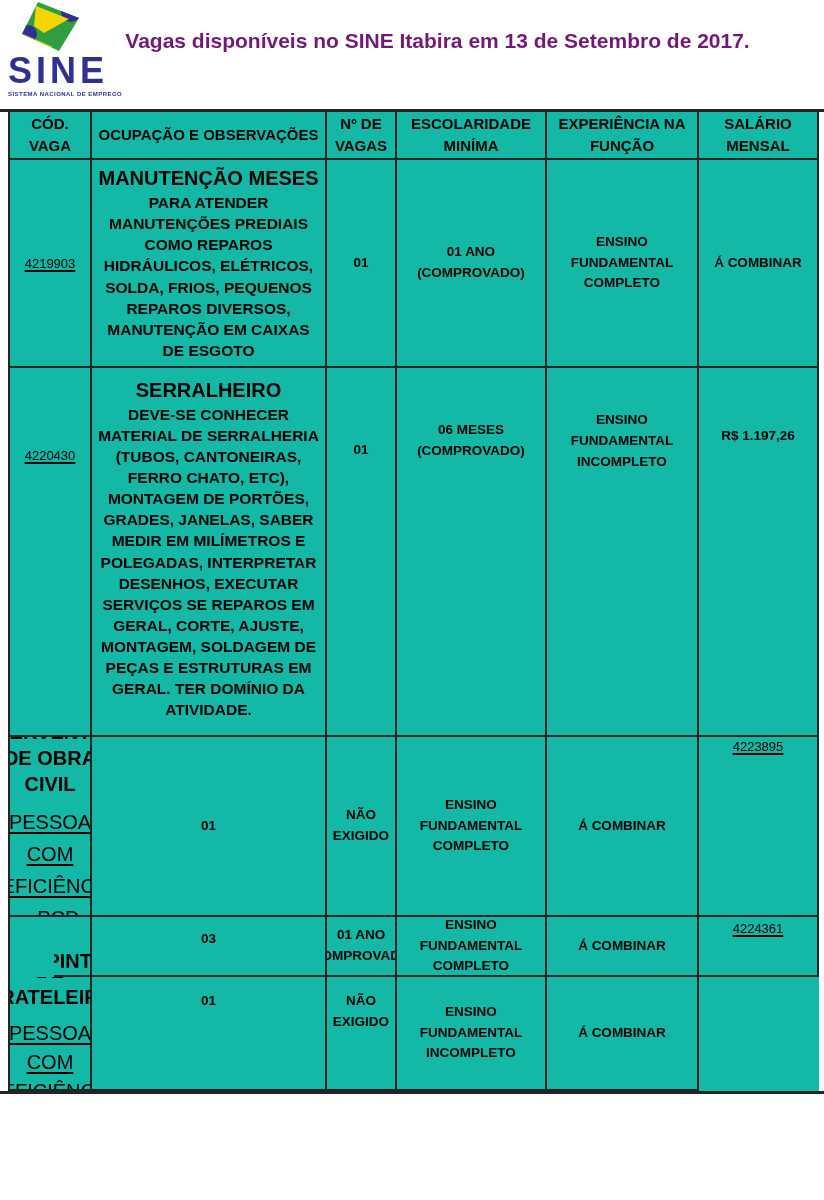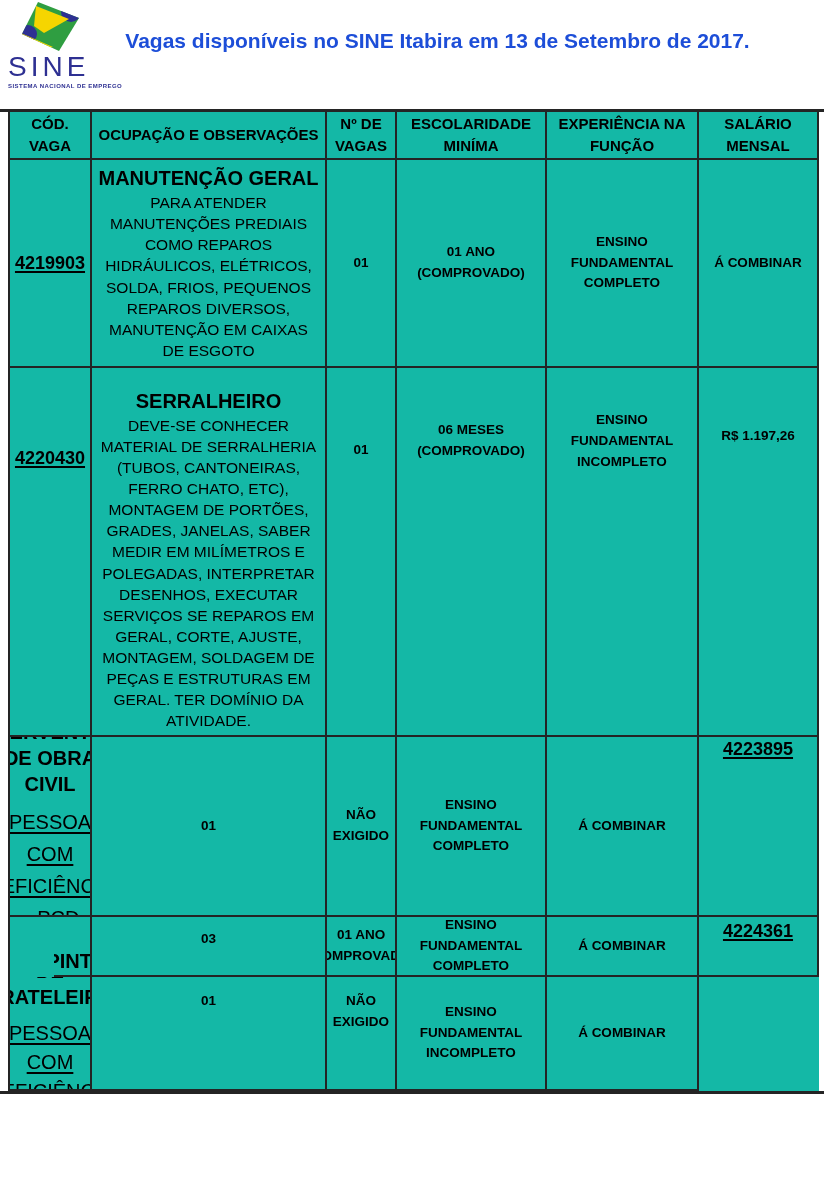--- a/index.html
+++ b/index.html
@@ -6,32 +6,32 @@
   .page{
     position:relative;width:824px;height:1200px;background:#ffffff;
     font-family:"Liberation Sans","DejaVu Sans",sans-serif;color:#000;
     overflow:hidden;
   }
 
   
   .logo{position:absolute;left:8px;top:2px;width:108px;text-align:left;}
   .logo-icon{display:block;margin-left:14px;}
   .logo-word{
-    font-size:28px;font-weight:400;color:#2e3092;letter-spacing:4px;
+    font-size:36px;font-weight:700;color:#2e3092;letter-spacing:4px;
     line-height:1;margin-top:1px;
   }
   .logo-sub{
     font-size:6px;font-weight:700;color:#2e3092;letter-spacing:0.45px;
     margin-top:2px;white-space:nowrap;
   }
 
   
   .title{
     position:absolute;left:110px;top:29px;width:655px;text-align:center;
-    font-size:21px;font-weight:700;color:#1d4ed8;
+    font-size:21px;font-weight:700;color:#701a75;
   }
 
   
   .rule{position:absolute;left:0;right:0;height:3px;background:#242424;}
   .rule-top{top:109px;}
   .rule-bottom{top:1091px;}
 
   
   .tbl{
     position:absolute;left:8px;top:112px;
@@ -42,26 +42,26 @@
     background:#14b8a6;
   }
   .cell{
     border-right:2px solid #242424;border-bottom:2px solid #242424;
     display:flex;flex-direction:column;justify-content:center;align-items:center;
     text-align:center;overflow:hidden;box-sizing:border-box;
     padding:2px 4px;
   }
   .th{font-size:15px;font-weight:700;line-height:1.45;}
   .code-txt{
-    font-size:18px;font-weight:700;
+    font-size:13px;font-weight:400;
     text-decoration:underline;text-decoration-thickness:2px;text-underline-offset:2px;
   }
   .occ{padding:2px 6px;}
   .occ-title{font-size:20px;font-weight:700;line-height:1.3;}
-  .occ-desc{font-size:15.5px;font-weight:400;line-height:1.36;margin-top:1px;}
+  .occ-desc{font-size:15.5px;font-weight:700;line-height:1.36;margin-top:1px;}
   .occ-pcd{
     font-size:20px;font-weight:400;line-height:1.6;margin-top:9px;
     text-decoration:underline;text-decoration-thickness:1.5px;text-underline-offset:3px;
   }
   .sm{font-size:13.5px;font-weight:700;line-height:1.55;}
   .vt{justify-content:flex-start;}
   .vb{justify-content:flex-end;margin-left:44px;}
 </style>
 </head>
 <body>
@@ -98,32 +98,32 @@
     <div class="cell th">OCUPAÇÃO E OBSERVAÇÕES</div>
     <div class="cell th">Nº DE VAGAS</div>
     <div class="cell th">ESCOLARIDADE MINÍMA</div>
     <div class="cell th">EXPERIÊNCIA NA FUNÇÃO</div>
     <div class="cell th">SALÁRIO MENSAL</div>
 
     <div class="cell">
       <span class="code-txt">4219903</span>
     </div>
     <div class="cell occ">
-      <div class="occ-title">MANUTENÇÃO GERAL</div>
+      <div class="occ-title">MANUTENÇÃO MESES</div>
       <div class="occ-desc">PARA ATENDER MANUTENÇÕES PREDIAIS COMO REPAROS HIDRÁULICOS, ELÉTRICOS, SOLDA, FRIOS, PEQUENOS REPAROS DIVERSOS, MANUTENÇÃO EM CAIXAS DE ESGOTO</div>
     </div>
     <div class="cell sm">01</div>
     <div class="cell sm">01 ANO (COMPROVADO)</div>
     <div class="cell sm">ENSINO FUNDAMENTAL COMPLETO</div>
     <div class="cell sm">Á COMBINAR</div>
 
     <div class="cell vt" style="padding-top:80px">
       <span class="code-txt">4220430</span>
     </div>
-    <div class="cell occ vt" style="padding-top:20px">
+    <div class="cell occ vt" style="padding-top:9px">
       <div class="occ-title">SERRALHEIRO</div>
       <div class="occ-desc">DEVE-SE CONHECER MATERIAL DE SERRALHERIA (TUBOS, CANTONEIRAS, FERRO CHATO, ETC), MONTAGEM DE PORTÕES, GRADES, JANELAS, SABER MEDIR EM MILÍMETROS E POLEGADAS, INTERPRETAR DESENHOS, EXECUTAR SERVIÇOS SE REPAROS EM GERAL, CORTE, AJUSTE, MONTAGEM, SOLDAGEM DE PEÇAS E ESTRUTURAS EM GERAL. TER DOMÍNIO DA ATIVIDADE.</div>
     </div>
     <div class="cell sm vt" style="padding-top:72px">01</div>
     <div class="cell sm vt" style="padding-top:52px">06 MESES (COMPROVADO)</div>
     <div class="cell sm vt" style="padding-top:42px">ENSINO FUNDAMENTAL INCOMPLETO</div>
     <div class="cell sm vt" style="padding-top:58px">R$ 1.197,26</div>
 
     <div class="cell occ">
       <div class="occ-title">SERVENTE DE OBRA CIVIL</div>

